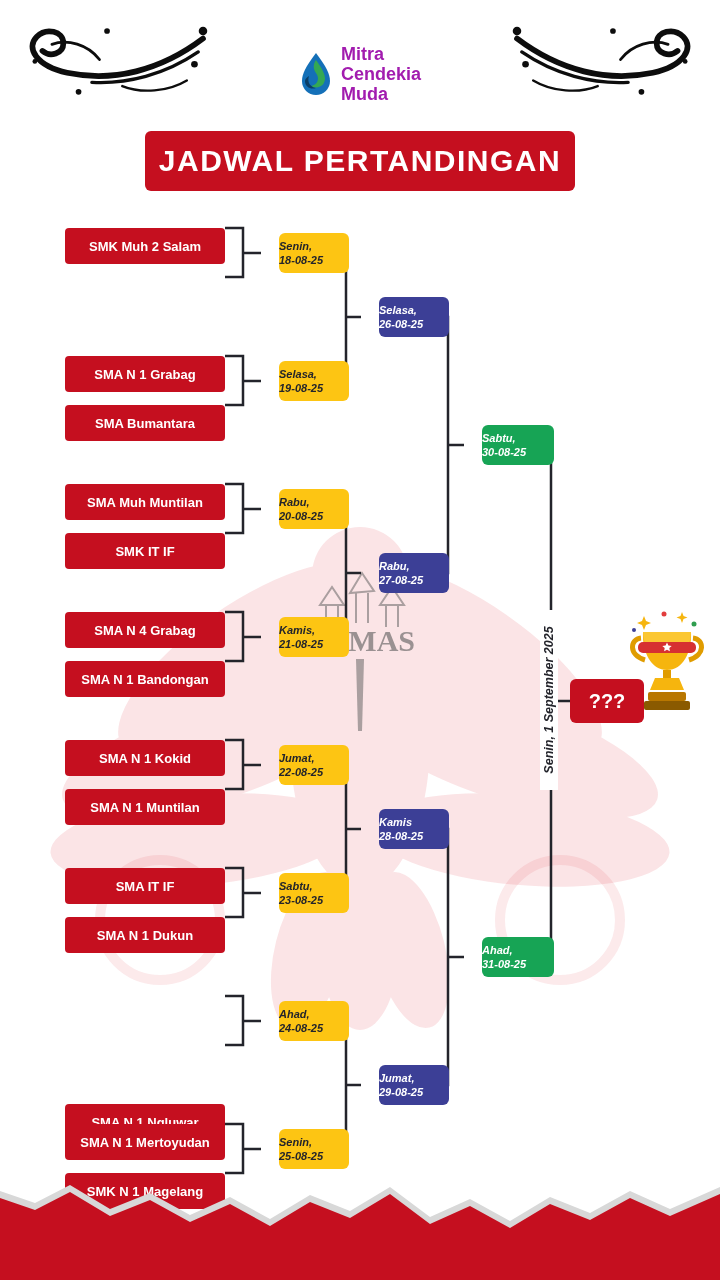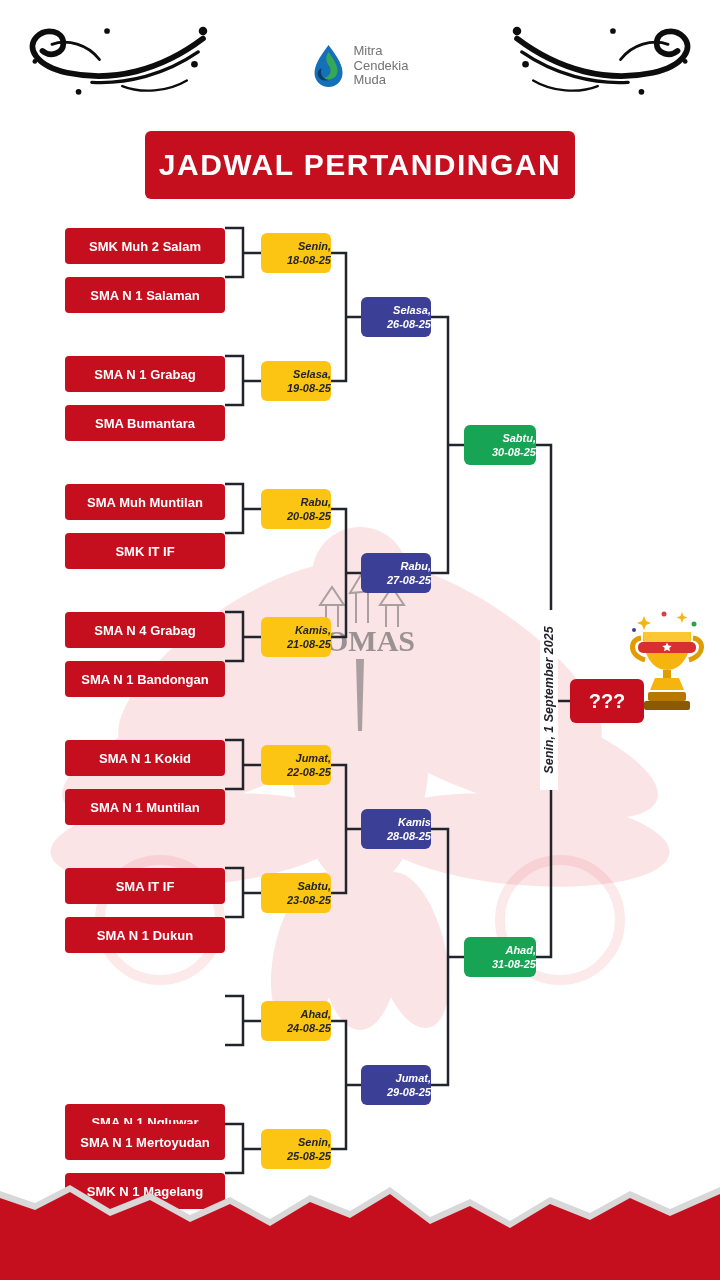--- a/index.html
+++ b/index.html
@@ -11,36 +11,36 @@
   }
   *{box-sizing:border-box;margin:0;padding:0;}
   body{background:#ffffff;font-family:"Liberation Sans",sans-serif;}
   .page{position:relative;width:720px;height:1280px;margin:0 auto;background:#ffffff;overflow:hidden;}
 
   .flourish{position:absolute;top:12px;width:200px;height:95px;}
   .flourish.left{left:8px;}
   .flourish.right{right:8px;transform:scaleX(-1);}
 
   .logo{position:absolute;top:44px;left:50%;transform:translateX(-50%);display:flex;align-items:center;gap:8px;z-index:5;}
-  .logo-text{color:#737373;font-weight:normal;font-size:13px;line-height:1.12;}
-
-  .title-banner{position:absolute;left:145px;top:131px;width:430px;height:68px;background:var(--red);
+  .logo-text{color:#a21caf;font-weight:bold;font-size:18px;line-height:1.12;}
+
+  .title-banner{position:absolute;left:145px;top:131px;width:430px;height:60px;background:var(--red);
     color:#fff;font-weight:800;font-size:30px;letter-spacing:1.5px;display:flex;align-items:center;
     justify-content:center;border-radius:6px;z-index:5;}
 
   .watermark-eagle,.watermark-castle{position:absolute;z-index:0;pointer-events:none;}
   .connectors{position:absolute;left:0;top:0;z-index:1;}
 
   .team{position:absolute;left:65px;width:160px;height:36px;background:var(--red);color:#fff;
     font-size:13px;font-weight:600;display:flex;align-items:center;justify-content:center;
     border-radius:4px;text-align:center;z-index:2;margin-top:18px;}
 
   .datebox{position:absolute;width:70px;height:40px;border-radius:6px;display:flex;flex-direction:column;
-    align-items:flex-end;justify-content:center;font-style:italic;font-size:11px;font-weight:700;
-    line-height:1.3;z-index:2;}
+    align-items:flex-start;justify-content:center;font-style:italic;font-size:11px;font-weight:700;
+    line-height:1.3;z-index:2;margin-left:18px;}
   .datebox.yellow{left:261px;background:var(--yellow);color:#23242b;}
   .datebox.blue{left:361px;background:var(--blue);color:#fff;}
   .datebox.green{left:464px;width:72px;background:var(--green);color:#fff;}
 
   .final-box{position:absolute;left:570px;top:679px;width:74px;height:44px;background:var(--red);
     color:#fff;font-weight:800;font-size:20px;display:flex;align-items:center;justify-content:center;
     border-radius:6px;z-index:3;}
 
   .vertical-date{position:absolute;left:459px;top:691px;width:180px;height:18px;transform:rotate(-90deg);
     font-style:italic;font-weight:700;font-size:12.5px;color:#23242b;text-align:center;background:#fff;
@@ -144,21 +144,20 @@
       M331 253H346V381H331M346 317H361
       M331 509H346V637H331M346 573H361
       M331 765H346V893H331M346 829H361
       M331 1021H346V1149H331M346 1085H361
       M431 317H448V573H431M448 445H464
       M431 829H448V1085H431M448 957H464
       M536 445H551V957H536M551 701H570"></path>
   </svg>
 
   <div class="team" style="top:210px">SMK Muh 2 Salam</div>
-  <div class="team" style="top:259px">SMA N 1 Salaman</div>
   <div class="team" style="top:338px">SMA N 1 Grabag</div>
   <div class="team" style="top:387px">SMA Bumantara</div>
   <div class="team" style="top:466px">SMA Muh Muntilan</div>
   <div class="team" style="top:515px">SMK IT IF</div>
   <div class="team" style="top:594px">SMA N 4 Grabag</div>
   <div class="team" style="top:643px">SMA N 1 Bandongan</div>
   <div class="team" style="top:722px">SMA N 1 Kokid</div>
   <div class="team" style="top:771px">SMA N 1 Muntilan</div>
   <div class="team" style="top:850px">SMA IT IF</div>
   <div class="team" style="top:899px">SMA N 1 Dukun</div>

